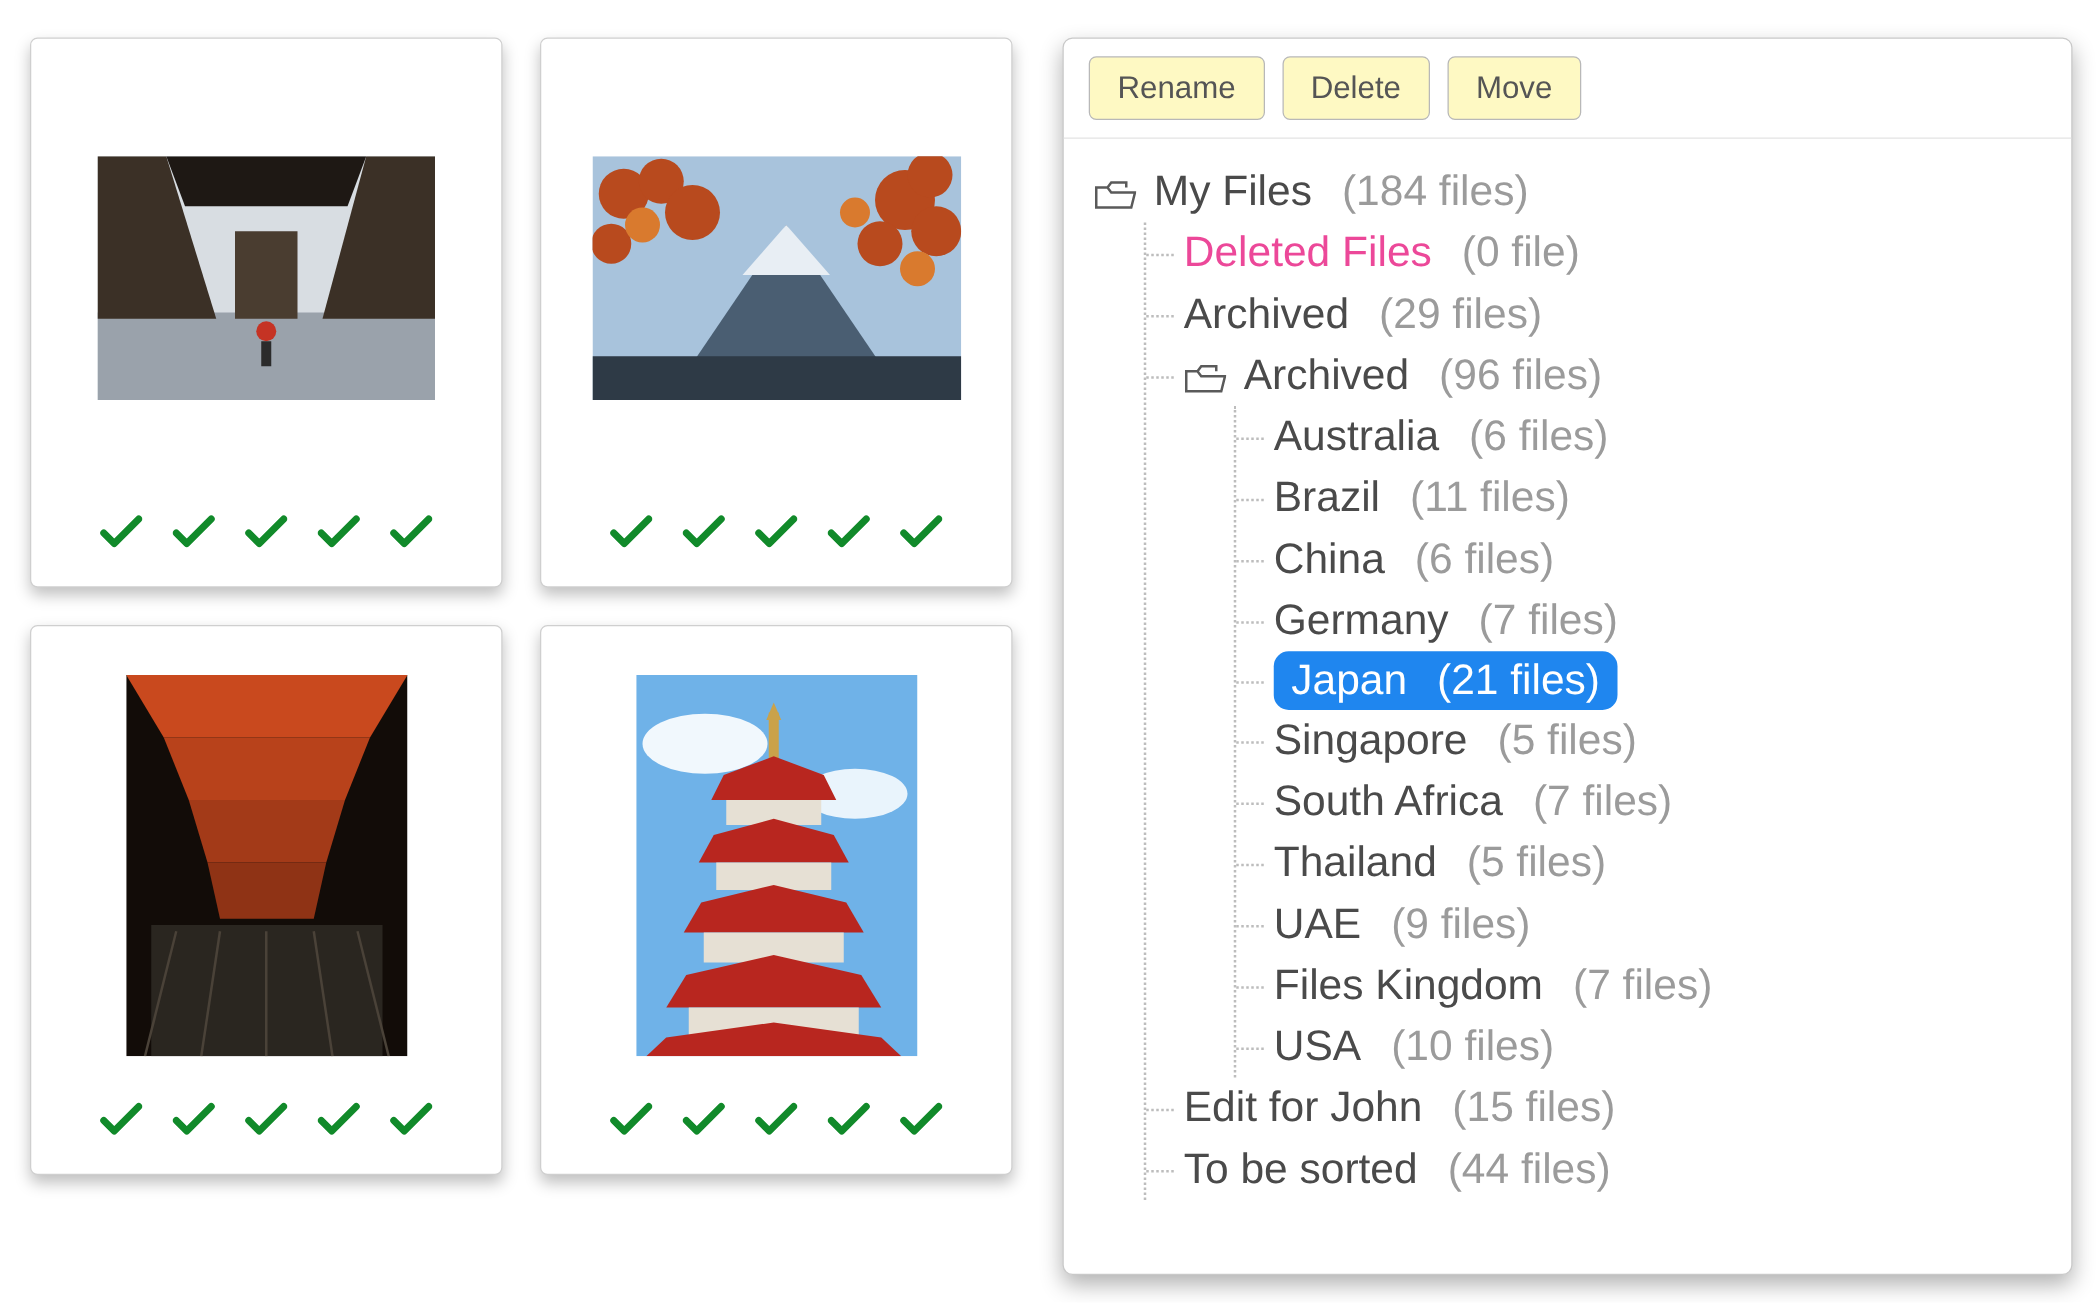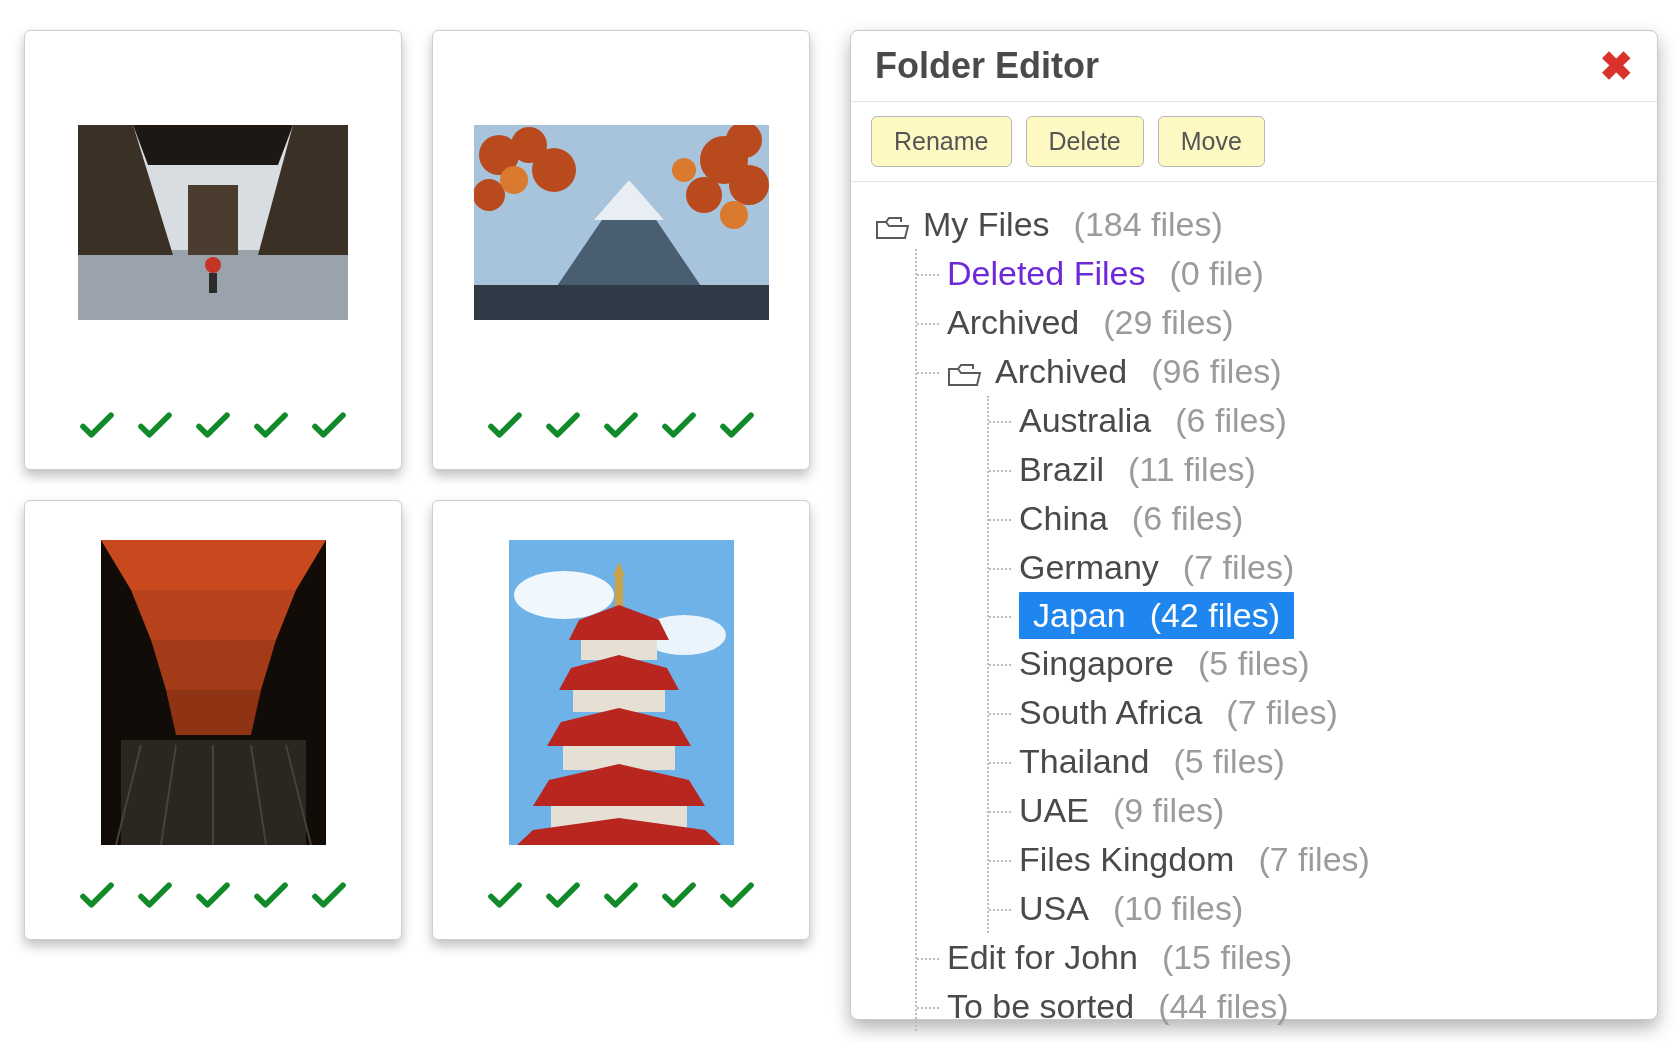--- a/index.html
+++ b/index.html
@@ -118,26 +118,26 @@
     align-items: center;
     gap: 14px;
     padding: 5px 0;
     cursor: pointer;
   }
   .node-row .folder-icon {
     width: 34px; height: 28px; flex-shrink: 0;
   }
   .node-row .label { white-space: nowrap; }
   .node-row .count { color: #9b9b9b; margin-left: 10px; }
-  .node-row.link .label { color: #6d28d9; }
+  .node-row.link .label { color: #ec4899; }
   .node-row.selected {
     display: inline-flex;
     background: #1f86ef;
     color: #fff;
-    border-radius: 1px;
+    border-radius: 12px;
     padding: 4px 14px 4px 14px;
   }
   .node-row.selected .count { color: #fff; }
 
   .children {
     margin-left: 40px;
     padding-left: 30px;
     border-left: 2px dotted #bdbdbd;
   }
   .children .node-row {
@@ -308,24 +308,20 @@
       <span class="chk"><svg viewBox="0 0 24 20">
             <path d="M2 11 L8 17 L22 3" stroke="#118a2a" stroke-width="4" fill="none" stroke-linecap="round" stroke-linejoin="round"></path>
           </svg></span>
     </div>
   </div>
 
 </div>
 
 <div class="panel">
 
-  <div class="panel-header">
-    <div class="panel-title">Folder Editor</div>
-    <div class="close-x">✖</div>
-  </div>
 
   <div class="toolbar">
     <button class="btn">Rename</button>
     <button class="btn">Delete</button>
     <button class="btn">Move</button>
     <div class="spacer"></div>
   </div>
 
   <div class="tree">
 
@@ -385,21 +381,21 @@
                 </div>
               </div>
               <div class="node">
                 <div class="node-row">
                   <span class="label">Germany</span>
                   <span class="count">(7 files)</span>
                 </div>
               </div>
               <div class="node"><div class="node-row selected">
                   <span class="label">Japan</span>
-                  <span class="count">(42 files)</span>
+                  <span class="count">(21 files)</span>
                 </div></div>
               <div class="node">
                 <div class="node-row">
                   <span class="label">Singapore</span>
                   <span class="count">(5 files)</span>
                 </div>
               </div>
               <div class="node">
                 <div class="node-row">
                   <span class="label">South Africa</span>

